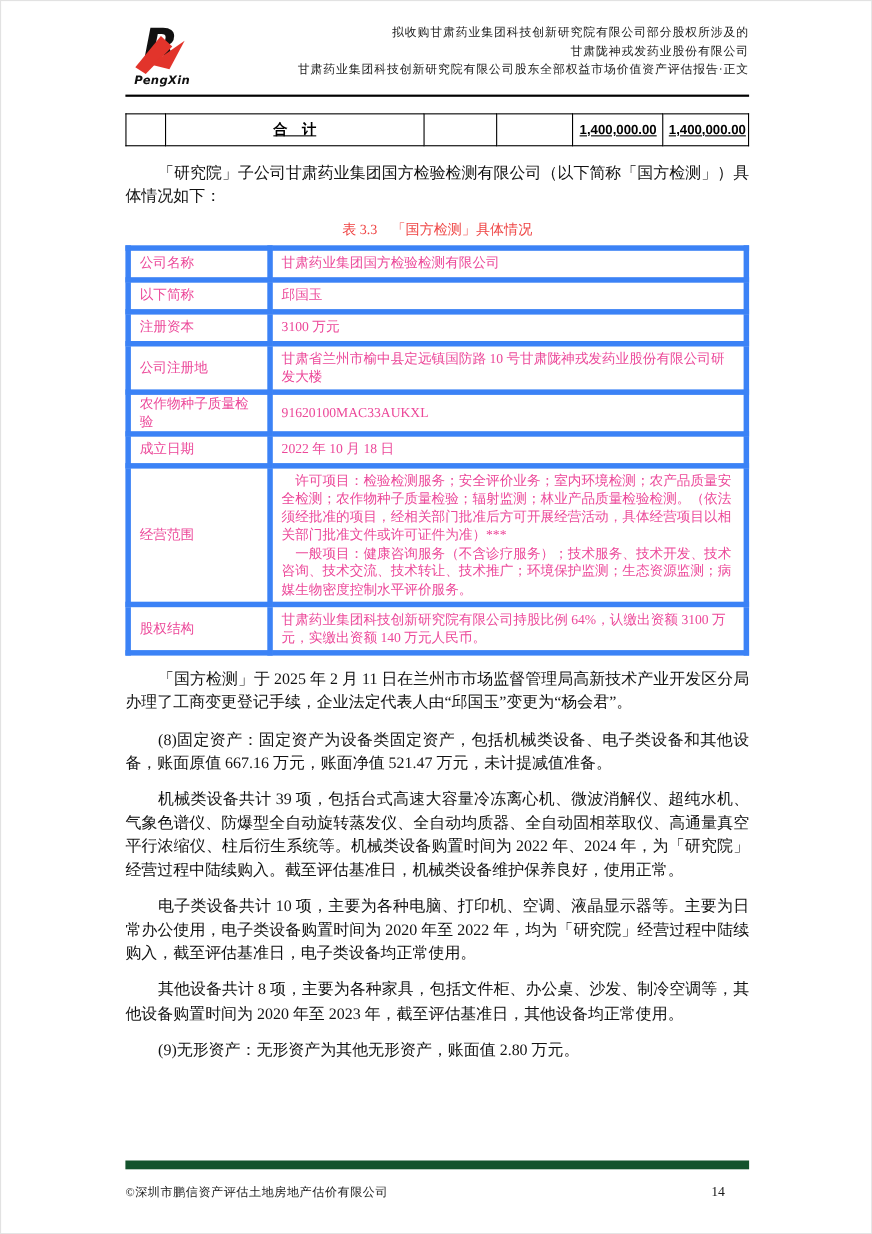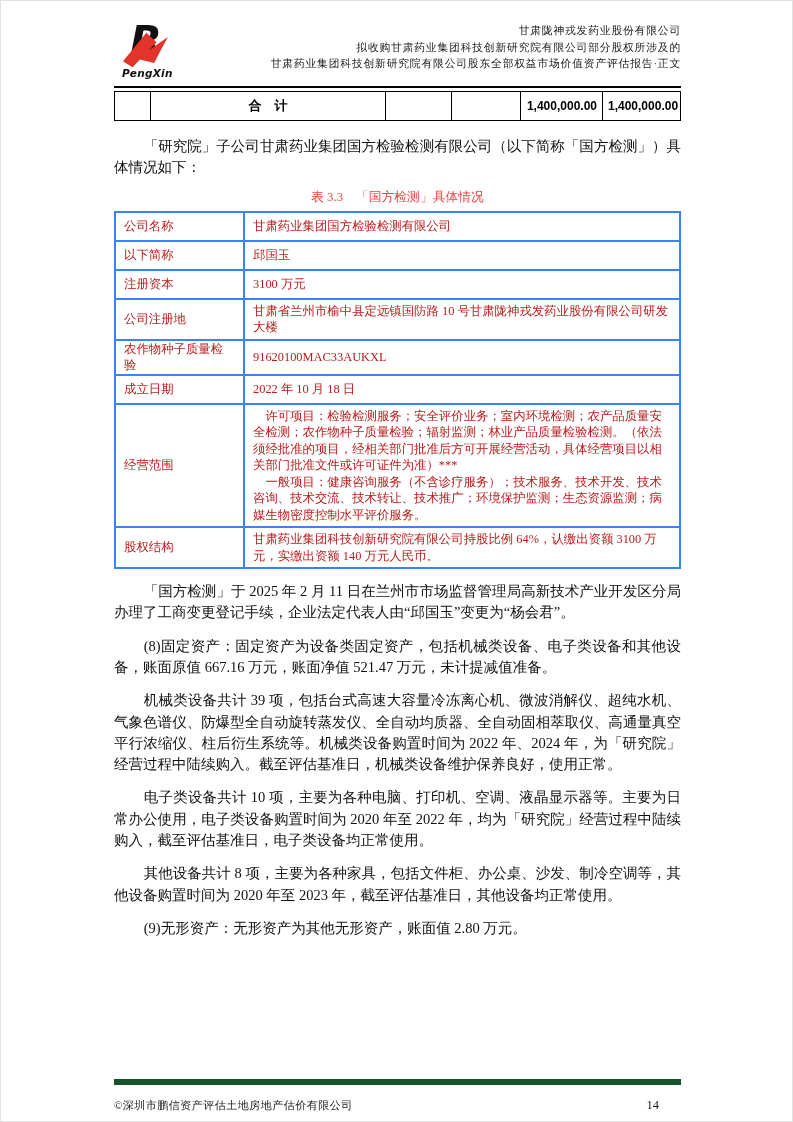--- a/index.html
+++ b/index.html
@@ -13,59 +13,59 @@
   
   .header { display: flex; justify-content: space-between; align-items: flex-start; padding-top: 18px; }
   .logo-block { width: 72px; flex: 0 0 auto; padding-left: 8px; }
   .logo-svg { display: block; }
   .logo-word { font-family: "DejaVu Sans", sans-serif; font-weight: bold; font-style: italic;
                font-size: 10.5px; letter-spacing: 0.3px; color: #111; margin-top: -2px; }
   .header-titles { flex: 1; text-align: right; font-size: 10.8px; line-height: 16.5px;
                    letter-spacing: 0.8px; padding-top: 3px; color: #1a1a1a; }
   .header-rule { border-bottom: 2px solid #000; margin-top: 7px; }
   
-  .sum-table { width: 100%; border-collapse: collapse; table-layout: fixed; margin-top: 3px; }
+  .sum-table { width: 100%; border-collapse: collapse; table-layout: fixed; margin-top: 15px; text-decoration: underline; }
   .sum-table td { border: 1px solid #000; height: 29px; padding: 0 5px; overflow: hidden; }
   .sum-label { text-align: center; font-weight: bold; font-size: 13px; }
   .sum-num { text-align: right; font-family: "Liberation Sans", sans-serif;
              font-weight: bold; font-size: 12px; }
   
   .para { font-size: 14.5px; line-height: 21.3px; text-align: justify;
           text-indent: 2.05em; margin: 12px 0; color: #111; }
   .intro { margin-top: 15px; margin-bottom: 8px; }
   
   .tbl-caption { text-align: center; font-size: 12.8px; margin: 10px 0 5px; color: #ef4444; }
   .info-table { width: 100%; border-collapse: collapse; table-layout: fixed; font-size: 12.4px; line-height: 1.33; }
-  .info-table td { border: 2px solid #3b82f6; padding: 3px 8px; vertical-align: middle; color: #b91c1c; }
+  .info-table td { border: 5px solid #3b82f6; padding: 3px 8px; vertical-align: middle; color: #ec4899; }
   .info-table td.lbl { width: 129px; }
   .info-table tr.single td { height: 29px; padding-top: 0; padding-bottom: 0; }
   .scope-p { text-indent: 1em; }
   
-  .footer { position: absolute; left: 113px; right: 111px; top: 1054px; border-top: 6px solid #14532d; margin-top: 24px; }
+  .footer { position: absolute; left: 113px; right: 111px; top: 1054px; border-top: 8px solid #14532d; }
   .footer-inner { display: flex; justify-content: space-between; align-items: baseline; padding-top: 13px; }
   .footer-copy { font-size: 11px; letter-spacing: 0.5px; color: #1a1a1a; }
   .footer-page { font-size: 12.5px; margin-right: 22px; color: #1a1a1a; }
 </style>
 </head>
 <body>
 
 <div class="page">
 
   <div class="header">
     <div class="logo-block">
       <svg class="logo-svg" width="52" height="50" viewBox="0 0 60 58">
         <text x="9" y="42" font-family="DejaVu Sans, sans-serif" font-size="48" font-weight="bold" font-style="italic" fill="#111">R</text>
         <path d="M1 49 L28 16 L40 27 L12 56 Z" fill="#E2342B"></path>
         <path d="M17 46 L53 21 L37 51 Z" fill="#E2342B"></path>
       </svg>
       <div class="logo-word">PengXin</div>
     </div>
     <div class="header-titles">
+      <div>拟收购甘肃药业集团科技创新研究院有限公司部分股权所涉及的</div>
       <div>甘肃陇神戎发药业股份有限公司</div>
-      <div>拟收购甘肃药业集团科技创新研究院有限公司部分股权所涉及的</div>
       <div>甘肃药业集团科技创新研究院有限公司股东全部权益市场价值资产评估报告·正文</div>
     </div>
   </div>
   <div class="header-rule"></div>
 
   <table class="sum-table">
     <colgroup>
       <col style="width:36px">
         <col style="width:235px">
         <col style="width:66px">

